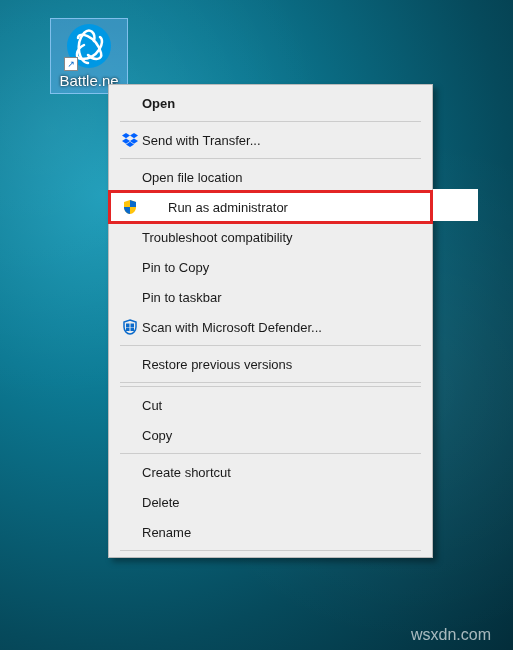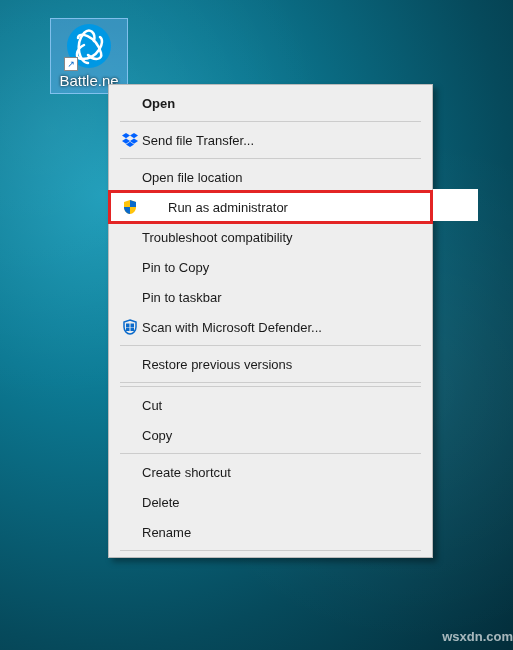--- a/index.html
+++ b/index.html
@@ -104,26 +104,25 @@
       background: #fff;
       gap: 26px;
     }
     .separator {
       height: 1px;
       background: #cccccc;
       margin: 3px 10px;
     }
     .watermark {
       position:absolute;
-      right:0;
+      right:22px;
       bottom:6px;
-      font-size:13px;
+      font-size:16px;
       color: rgba(255,255,255,0.65);
       font-family: Arial, sans-serif;
-      font-weight: bold;
     }
   </style>
 </head>
 <body>
 
 <div class="desktop-icon selected">
   <div class="icon-img">
     <svg viewBox="0 0 46 46" width="46" height="46">
       <circle cx="23" cy="23" r="22" fill="#0098e4"></circle>
       <g stroke="#fff" stroke-width="2.5" fill="none" stroke-linecap="round">
@@ -151,21 +150,21 @@
       <svg width="16" height="14" viewBox="0 0 16 14">
         <g fill="#0061ff">
           <polygon points="4,0 8,2.6 4,5.2 0,2.6"></polygon>
           <polygon points="12,0 16,2.6 12,5.2 8,2.6"></polygon>
           <polygon points="4,5.5 8,8.1 4,10.7 0,8.1"></polygon>
           <polygon points="12,5.5 16,8.1 12,10.7 8,8.1"></polygon>
           <polygon points="8,8.8 12,11.4 8,14 4,11.4"></polygon>
         </g>
       </svg>
     </span>
-    <span class="label">Send file Transfer...</span>
+    <span class="label">Send with Transfer...</span>
   </div>
 
   <div class="separator"></div>
 
   <div class="menu-item">
     <span class="icon-slot"></span>
     <span class="label">Open file location</span>
   </div>
 
   <div class="menu-item highlight">

